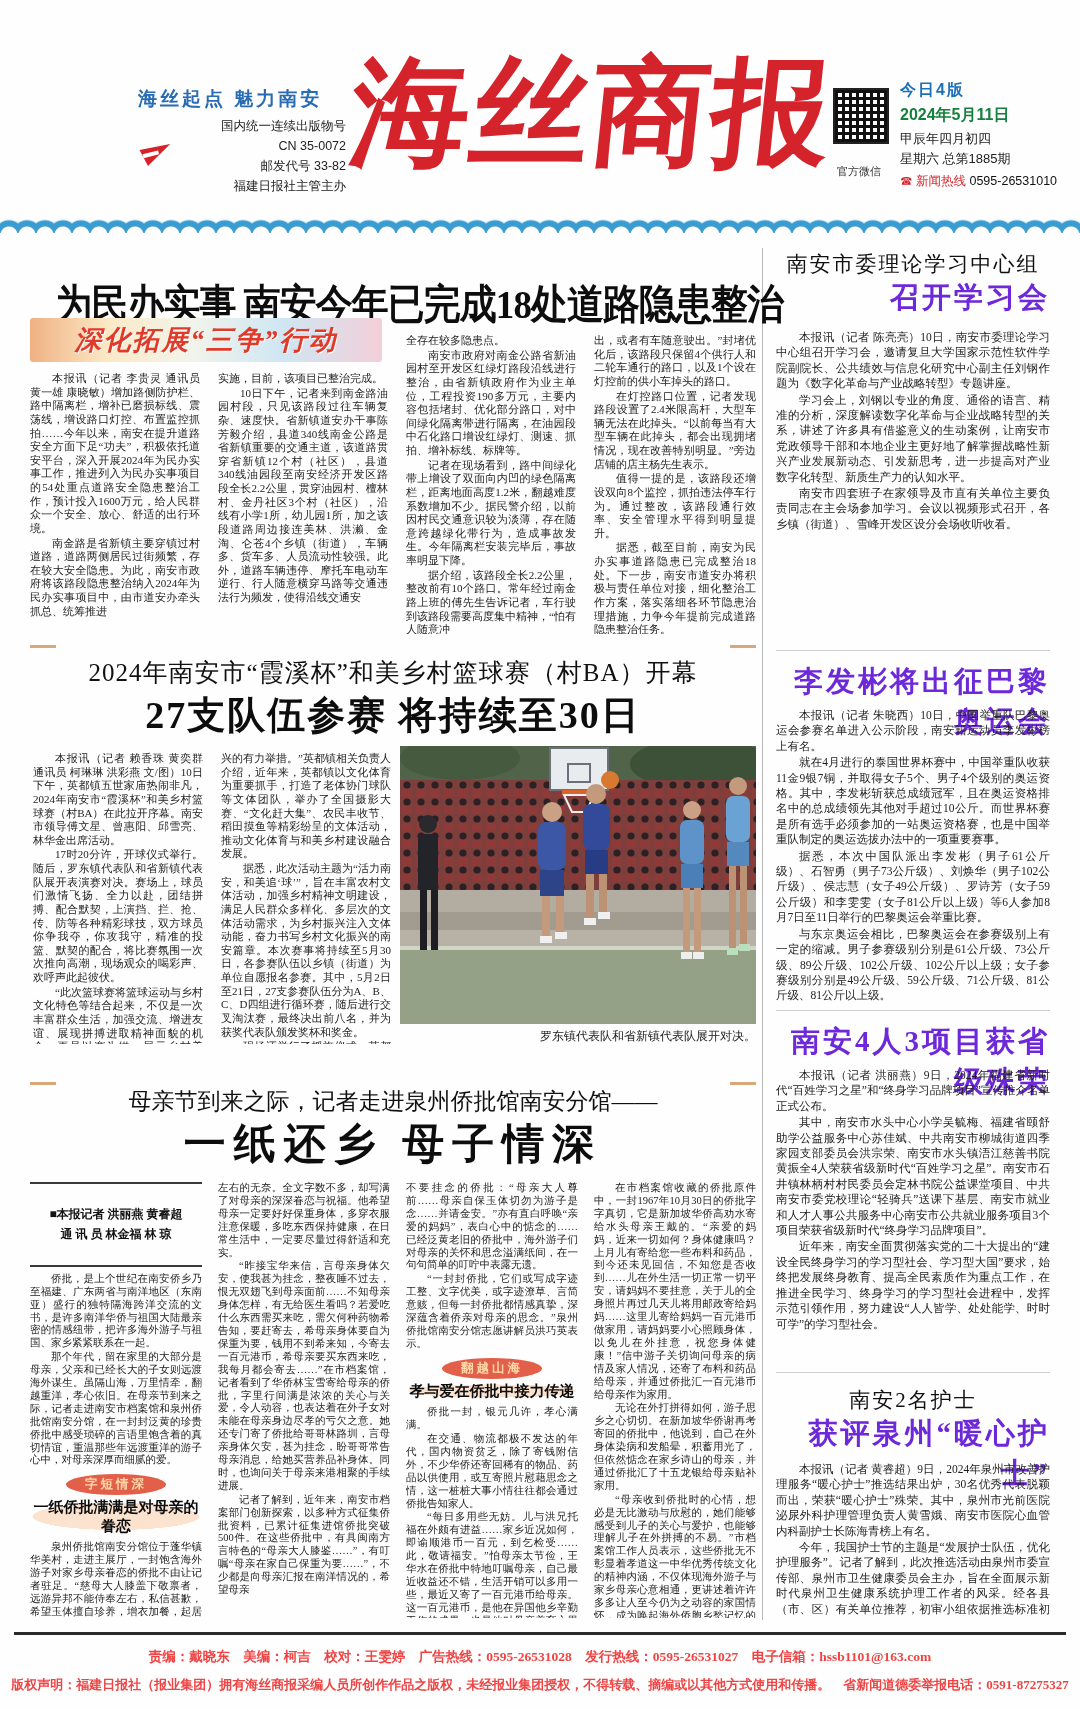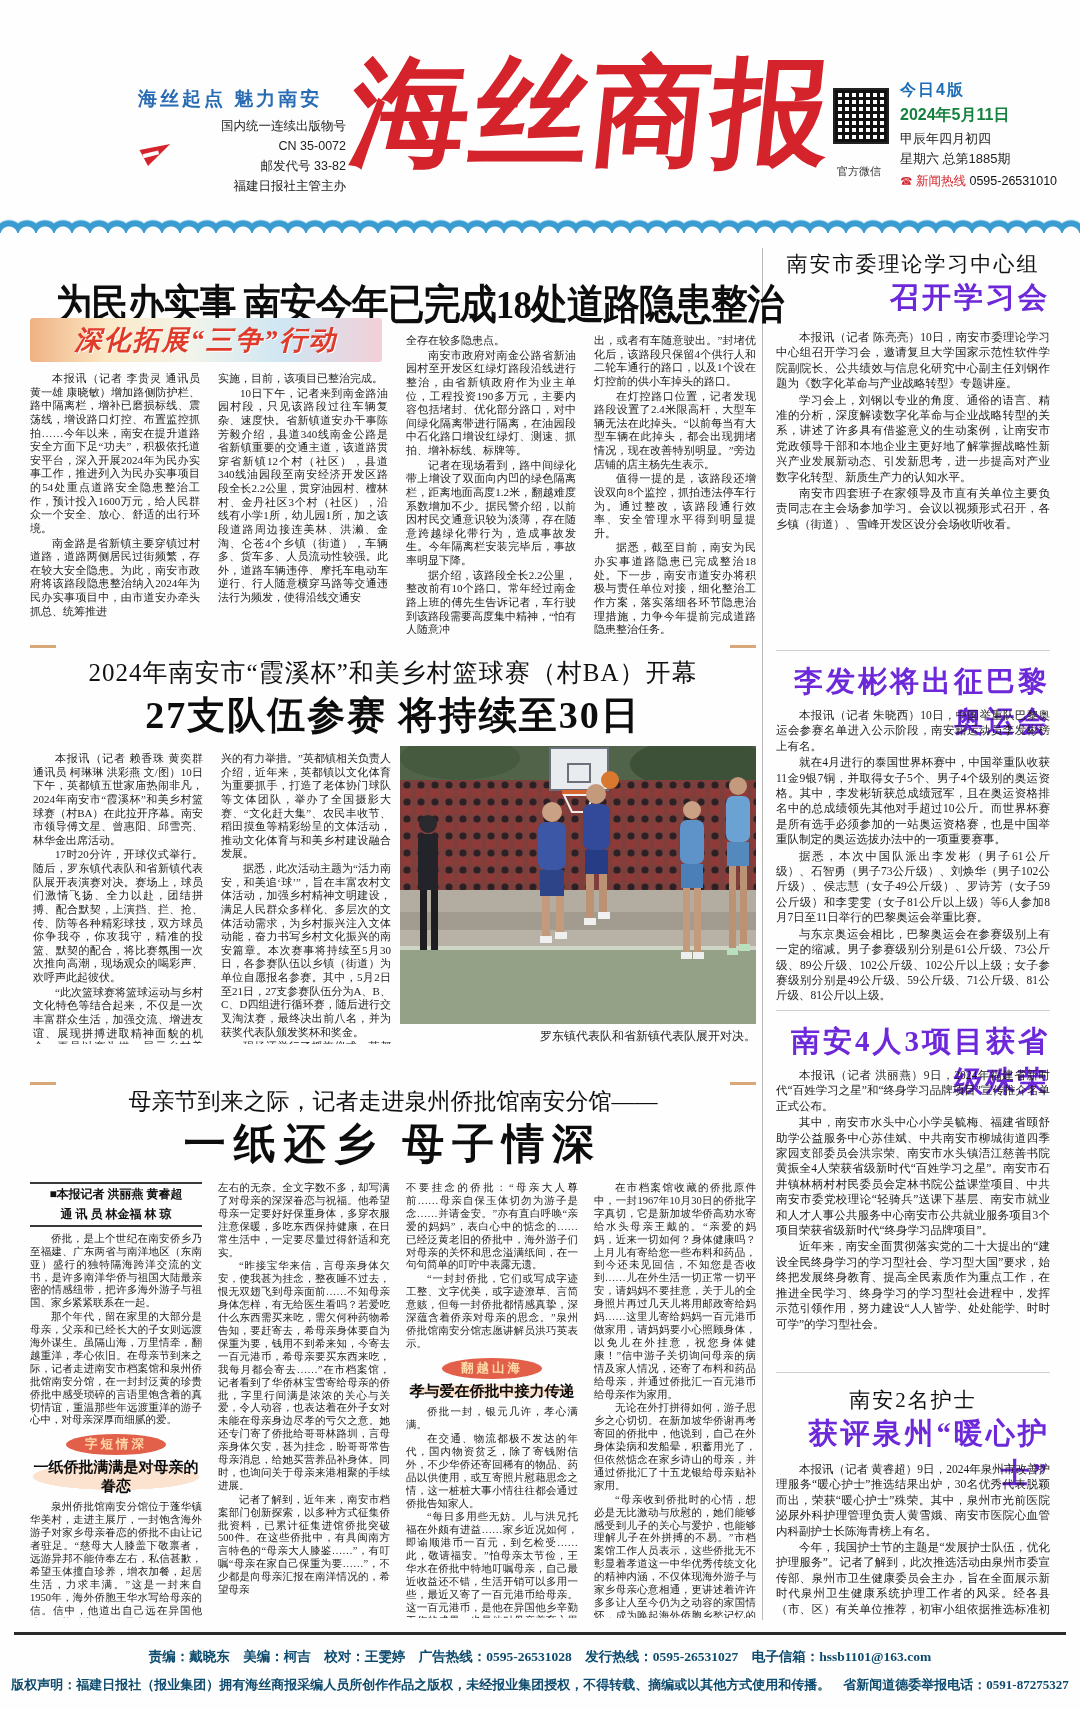--- a/index.html
+++ b/index.html
@@ -61,21 +61,21 @@
   .qp-title{position:absolute;left:30px;top:1116px;width:726px;text-align:center;
             font-size:42px;font-weight:900;letter-spacing:8px;color:#0d0d0d;}
 
   
   .col{position:absolute;font-size:11px;line-height:1.24;text-align:justify;overflow:hidden;color:#1c1c1c;}
   .col .para{margin:0 0 1px;text-indent:2em;}
   .cont .para:first-child{text-indent:0;}
   .qcol{font-size:10.5px;line-height:1.23;}
 
   .byline{border-top:2px solid #3a3a3a;border-bottom:2px solid #3a3a3a;
-          padding:0 0;margin-bottom:6px;text-align:center;font-weight:bold;
+          padding:20px 0;margin-bottom:6px;text-align:center;font-weight:bold;
           font-size:12px;line-height:1.7;color:#111;}
   .badge{display:block;margin:7px auto 3px;width:100px;height:21px;border-radius:50%;
          background:#e2604a;color:#ffd9a8;text-align:center;line-height:21px;
          font-size:12.5px;letter-spacing:3px;font-weight:bold;}
   .subhead{text-align:center;font-weight:900;font-size:15px;margin:1px 0 6px;color:#0d0d0d;
            background:radial-gradient(ellipse 80% 60% at center,#fbe3d0 0 60%,transparent 61%);}
 
   
   .photo{position:absolute;left:400px;top:746px;width:356px;height:278px;overflow:hidden;background:#6d4a44;}
   .photo-caption{position:absolute;left:400px;top:1028px;width:356px;text-align:right;
@@ -84,21 +84,21 @@
   
   .sb-kicker{position:absolute;left:776px;width:274px;text-align:center;font-size:21px;
              letter-spacing:2px;color:#111;}
   .sb-title{position:absolute;left:776px;width:274px;text-align:right;font-size:29px;
             font-weight:700;letter-spacing:3px;color:#6d28d9;}
   .sb-body{position:absolute;left:776px;width:274px;font-size:11.5px;line-height:1.34;
            text-align:justify;overflow:hidden;color:#1c1c1c;}
   .sb-body .para{margin:0 0 1px;text-indent:2em;}
 
   
-  .footer-line{position:absolute;left:0;width:1080px;text-align:center;font-weight:bold;color:#0c4a6e;}
+  .footer-line{position:absolute;left:0;width:1080px;text-align:center;font-weight:bold;color:#ef4444;}
   .f1{top:1648px;font-size:13.5px;}
   .f2{top:1676px;font-size:13px;}
 </style>
 </head>
 <body>
 
 <div class="page">
 
   <div class="slogan">海丝起点 魅力南安</div>
   <div class="pubinfo">

